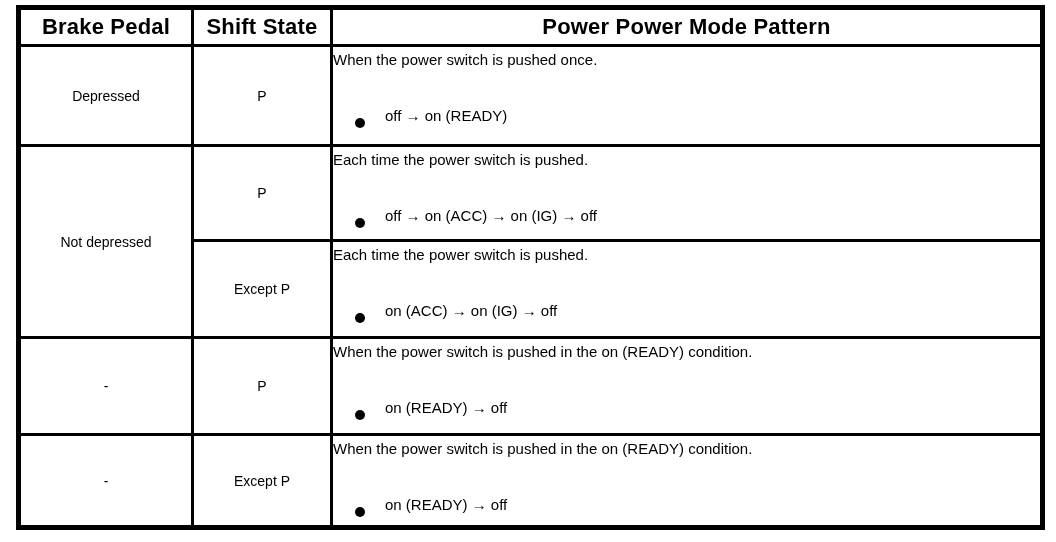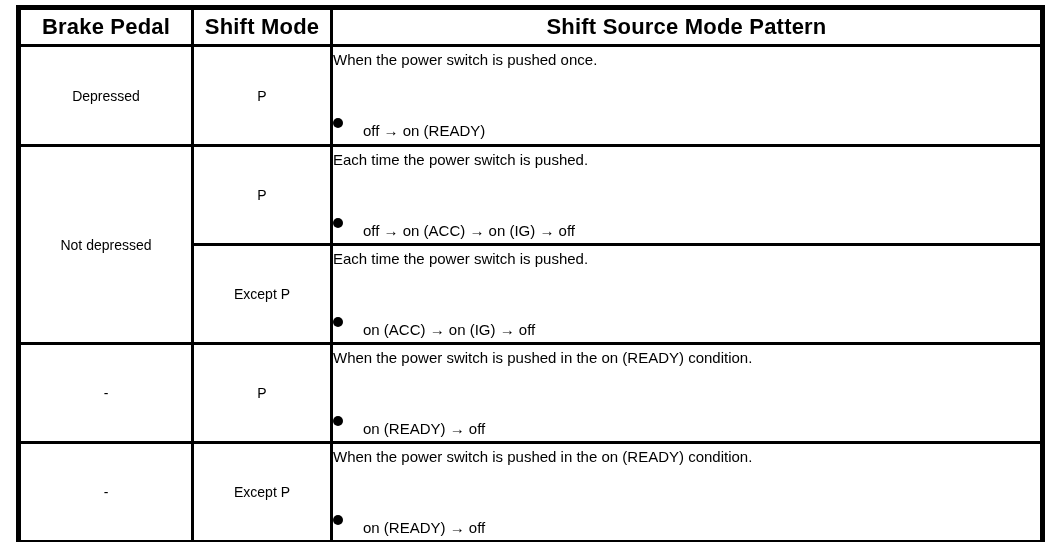--- a/index.html
+++ b/index.html
@@ -44,23 +44,24 @@
   td.cell-pattern {
     vertical-align: top;
     font-size: 15px;
     padding: 6px 4px 6px 3px;
   }
   .intro-line {
     line-height: 25px;
     white-space: nowrap;
   }
   .seq-line {
-    margin-top: 46px;
+    margin-top: 31px;
+    padding-left: 22px;
     display: flex;
-    align-items: flex-start;
+    align-items: flex-end;
     line-height: 25px;
     white-space: nowrap;
   }
   .bullet {
     width: 10px;
     height: 10px;
     background: #000000;
     border-radius: 50%;
     margin-right: 20px;
     flex: 0 0 auto;
@@ -77,22 +78,22 @@
 <div class="table-wrap">
   <table class="spec-table">
     <colgroup>
       <col style="width:174px">
       <col style="width:139px">
       <col style="width:711px">
     </colgroup>
     <thead>
       <tr>
         <th class="col-header">Brake Pedal</th>
-        <th class="col-header">Shift Mode</th>
-        <th class="col-header">Shift Source Mode Pattern</th>
+        <th class="col-header">Shift State</th>
+        <th class="col-header">Power Power Mode Pattern</th>
       </tr>
     </thead>
     <tbody>
       <tr>
         <td class="cell-center h-r1">Depressed</td>
         <td class="cell-center h-r1">P</td>
         <td class="cell-pattern h-r1">
           <div class="intro-line">When the power switch is pushed once.</div>
           <div class="seq-line">
             <span class="bullet"></span>

